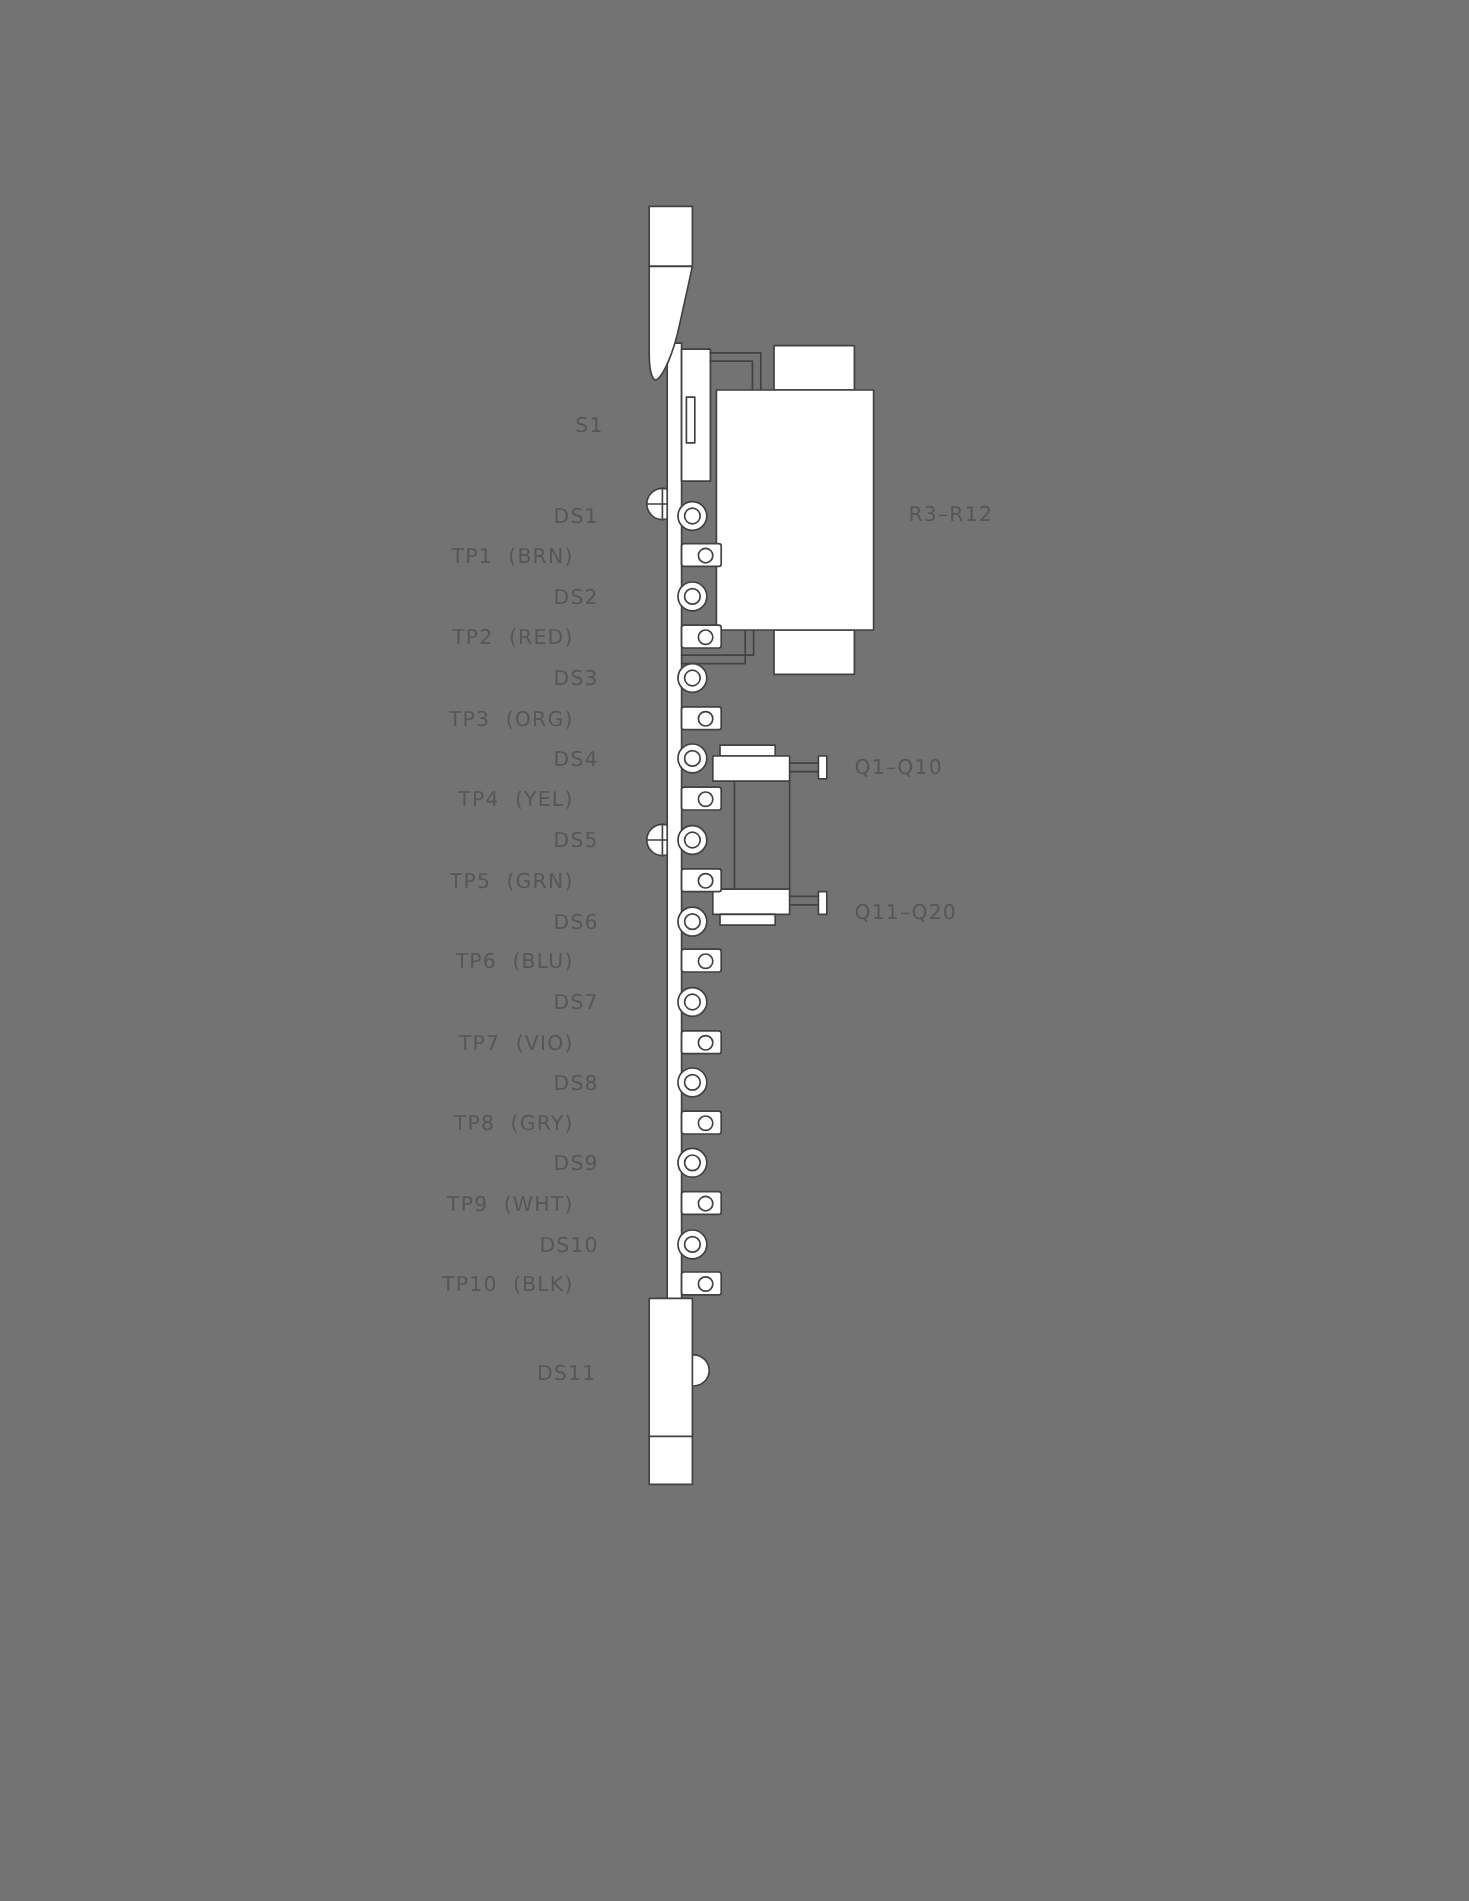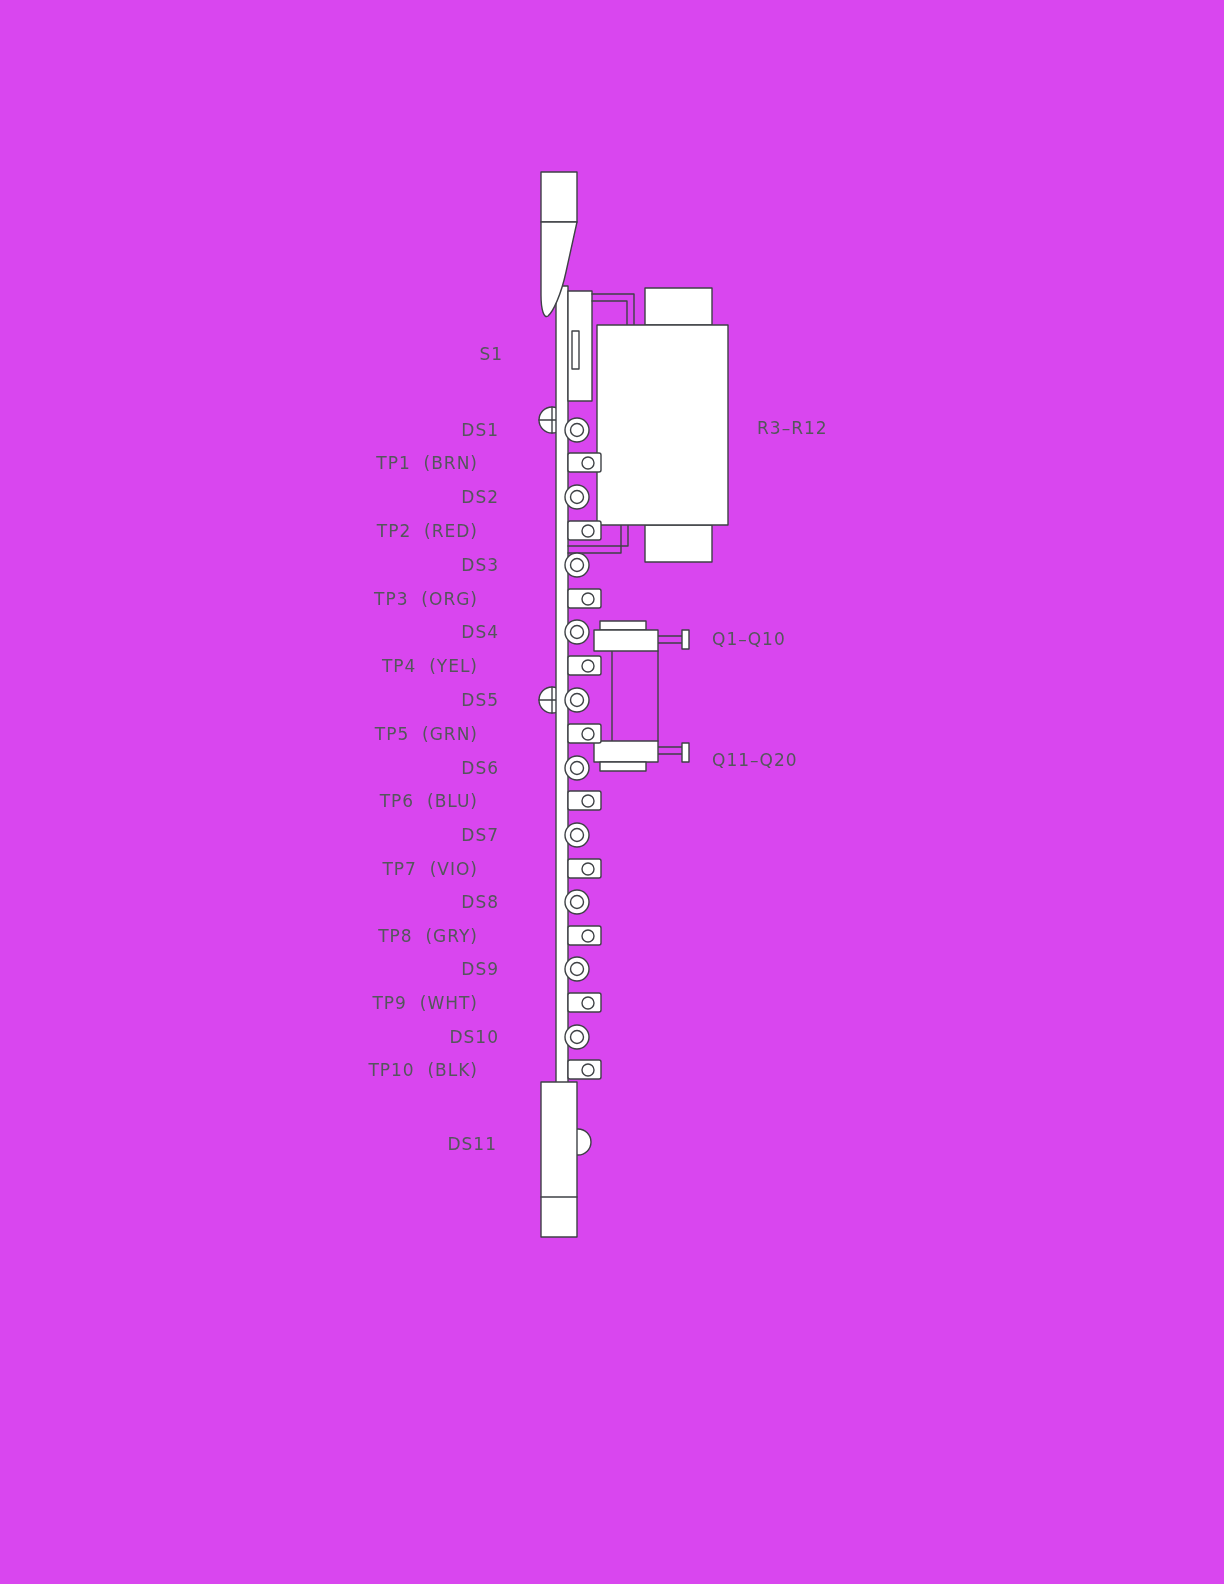--- a/index.html
+++ b/index.html
@@ -4,21 +4,21 @@
 <style>
   html, body {
     margin: 0;
     padding: 0;
     background: #ffffff;
   }
   .page {
     position: relative;
     width: 1224px;
     height: 1584px;
-    background: #d946ef;
+    background: #737373;
     overflow: hidden;
   }
   svg { display: block; }
   .ln {
     fill: none;
     stroke: #3f4246;
     stroke-width: 1.4;
     stroke-linejoin: round;
     stroke-linecap: round;
   }

